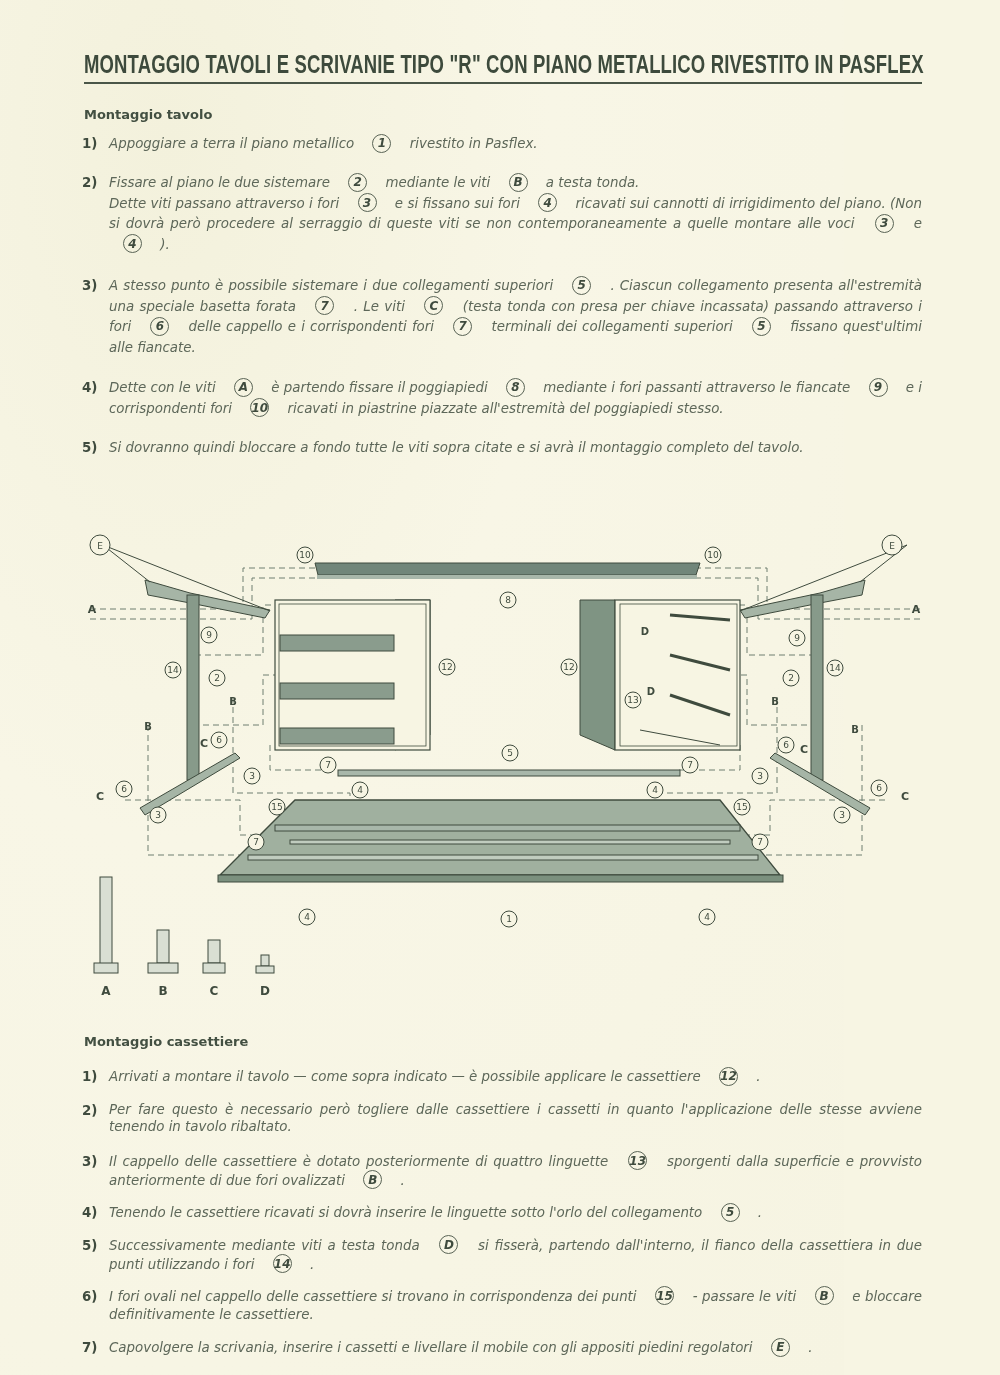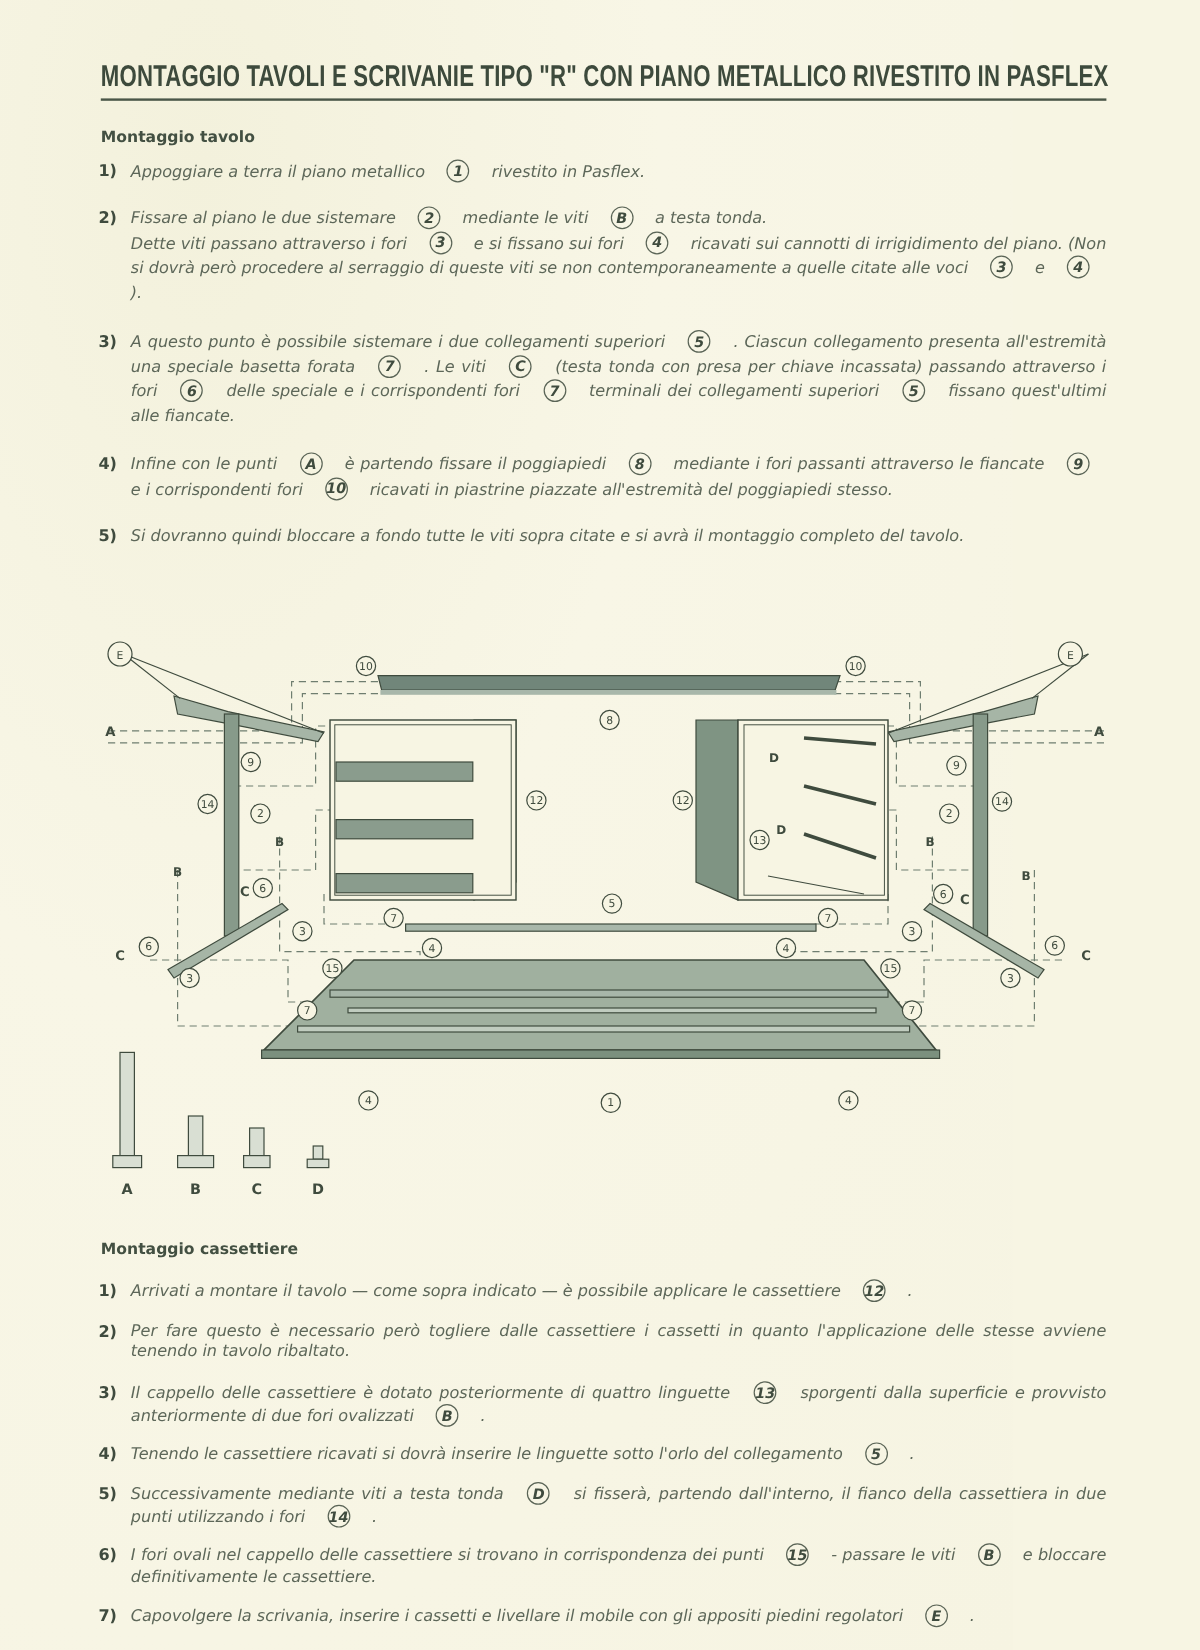--- a/index.html
+++ b/index.html
@@ -56,51 +56,51 @@
     <div class="txt">
       <span>Fissare al piano le due sistemare</span>
       <span class="cb">2</span>
       <span>mediante le viti</span>
       <span class="cb">B</span>
       <span>a testa tonda.</span><br>
       <span>Dette viti passano attraverso i fori</span>
       <span class="cb">3</span>
       <span>e si fissano sui fori</span>
       <span class="cb">4</span>
-      <span>ricavati sui cannotti di irrigidimento del piano. (Non si dovrà però procedere al serraggio di queste viti se non contemporaneamente a quelle citate alle voci</span>
+      <span>ricavati sui cannotti di irrigidimento del piano. (Non si dovrà però procedere al serraggio di queste viti se non contemporaneamente a quelle montare alle voci</span>
       <span class="cb">3</span>
       <span>e</span>
       <span class="cb">4</span>
       <span>).</span>
     </div>
   </div>
 
   <div class="step" style="top:276px">
     <span class="num">3)</span>
     <div class="txt">
-      <span>A questo punto è possibile sistemare i due collegamenti superiori</span>
+      <span>A stesso punto è possibile sistemare i due collegamenti superiori</span>
       <span class="cb">5</span>
       <span>. Ciascun collegamento presenta all'estremità una speciale basetta forata</span>
       <span class="cb">7</span>
       <span>. Le viti</span>
       <span class="cb">C</span>
       <span>(testa tonda con presa per chiave incassata) passando attraverso i fori</span>
       <span class="cb">6</span>
-      <span>delle speciale e i corrispondenti fori</span>
+      <span>delle cappello e i corrispondenti fori</span>
       <span class="cb">7</span>
       <span>terminali dei collegamenti superiori</span>
       <span class="cb">5</span>
       <span>fissano quest'ultimi alle fiancate.</span>
     </div>
   </div>
 
   <div class="step" style="top:378px">
     <span class="num">4)</span>
     <div class="txt">
-      <span>Infine con le punti</span>
+      <span>Dette con le viti</span>
       <span class="cb">A</span>
       <span>è partendo fissare il poggiapiedi</span>
       <span class="cb">8</span>
       <span>mediante i fori passanti attraverso le fiancate</span>
       <span class="cb">9</span>
       <span>e i corrispondenti fori</span>
       <span class="cb">10</span>
       <span>ricavati in piastrine piazzate all'estremità del poggiapiedi stesso.</span>
     </div>
   </div>

